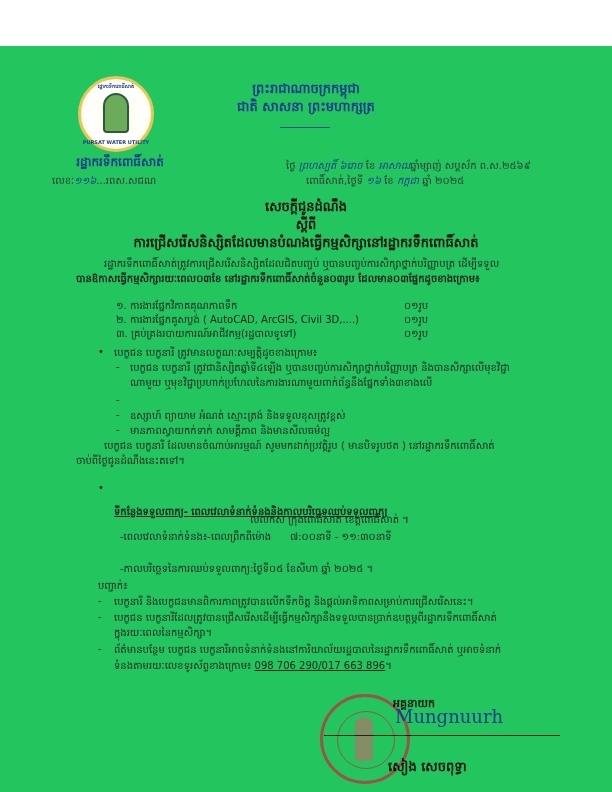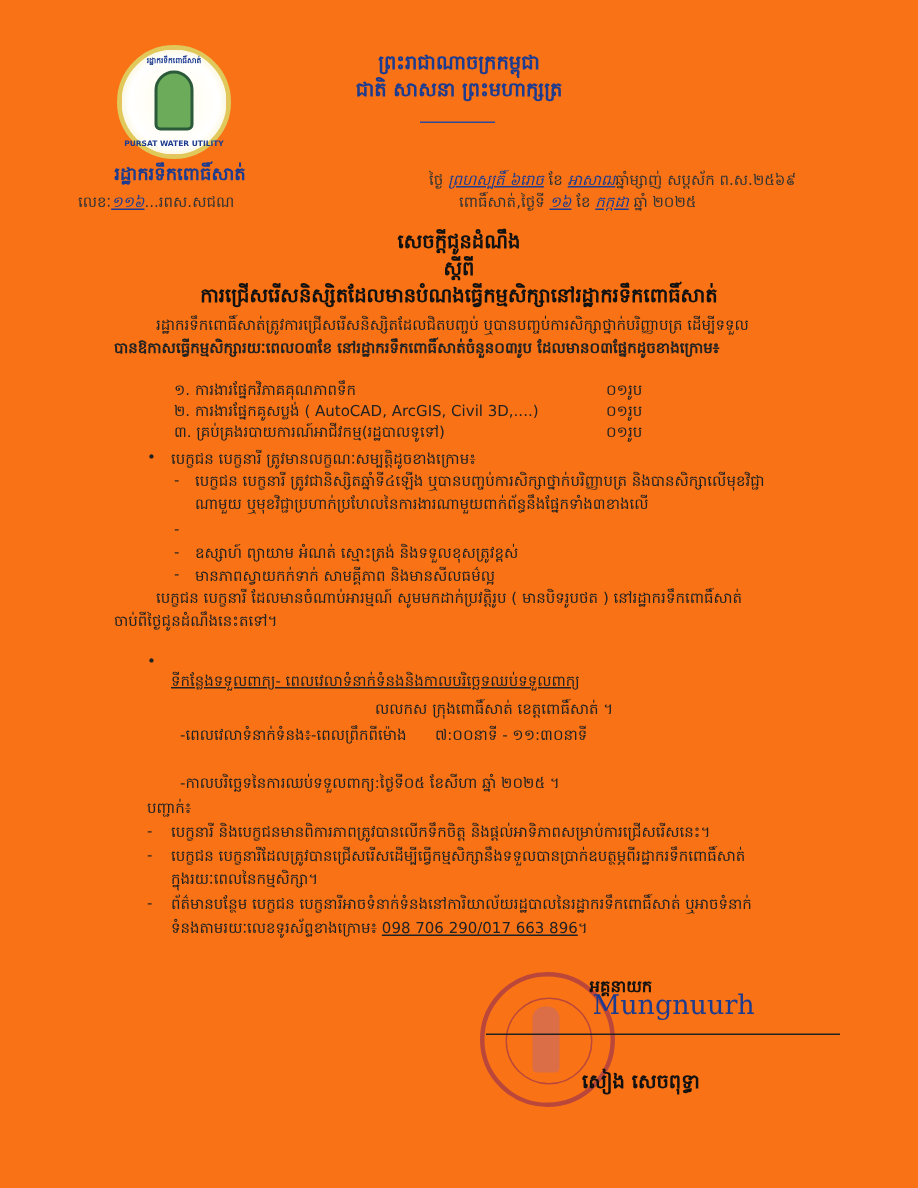--- a/index.html
+++ b/index.html
@@ -1,35 +1,35 @@
 <!DOCTYPE html>
 <html><head>
   <meta charset="utf-8">
   <style>
     html, body { margin: 0; padding: 0; background: #ffffff; }
     body {
       width: 612px; height: 792px; position: relative; overflow: hidden;
       font-family: "DejaVu Sans", sans-serif; color: #1f2a44;
     }
-    .page { position: absolute; inset: 0; background: #f97316; }
+    .page { position: absolute; inset: 0; background: #22c55e; margin-top: 46px; }
     .abs { position: absolute; }
     .kingdom { left: 0; width: 612px; text-align: center; color: #1d3b8f; font-weight: bold; font-size: 13px; line-height: 18px; }
     .kingdom-line { position: absolute; left: 280px; top: 81px; width: 50px; height: 1px; background: #2e4a9a; }
     .logo { left: 78px; top: 30px; width: 76px; height: 76px; border-radius: 50%;
             border: 3px solid #e0c85a; background: radial-gradient(circle, #fffbe6 0%, #fff 60%, #f3e59a 100%);
             box-sizing: border-box; }
     .logo-inner { position: absolute; left: 22px; top: 14px; width: 26px; height: 40px; border-radius: 13px 13px 4px 4px;
                   border: 2px solid #2a5a3a; background: #6cab5a; box-sizing: border-box; }
     .logo-text { position: absolute; left: 0; width: 100%; text-align: center; font-size: 5px; color: #1d3b8f; font-weight: bold; }
     .org-name { left: 40px; top: 108px; width: 160px; text-align: center; color: #1d3b8f; font-weight: bold; font-size: 12px; }
     .ref-no { left: 52px; top: 128px; font-size: 10px; color: #333; }
     .ref-no .hand { color: #1d3b8f; font-style: italic; }
     .date-lunar { left: 286px; top: 113px; font-size: 10px; color: #333; }
     .date-solar { left: 306px; top: 128px; font-size: 10px; color: #333; }
-    .hand { color: #1d3b8f; font-style: italic; text-decoration: underline; }
+    .hand { color: #1d3b8f; font-style: italic; }
     .title { left: 0; width: 612px; text-align: center; font-weight: bold; font-size: 13px; color: #111; }
     .body-text { font-size: 10px; color: #222; line-height: 14px; }
     .indent { text-indent: 28px; }
     .pos-list .row { display: flex; font-size: 10px; color: #222; height: 14px; justify-content: center; }
     .pos-list .row .lbl { width: 288px; }
     .bullet { position: absolute; font-size: 10px; color: #222; }
     .underline { text-decoration: underline; }
     .stamp { left: 320px; top: 648px; width: 90px; height: 90px; border-radius: 50%;
              border: 3px solid #b04040; box-sizing: border-box; opacity: 0.85; }
     .stamp-inner { position: absolute; left: 14px; top: 14px; width: 56px; height: 56px; border-radius: 50%; border: 1.5px solid #b04040; }
@@ -102,21 +102,21 @@
   <div class="abs body-text" style="left:130px; top:330px; width:450px;">ណាមួយ ឬមុខវិជ្ជាប្រហាក់ប្រហែលនៃការងារណាមួយពាក់ព័ន្ធនឹងផ្នែកទាំង៣ខាងលើ</div>
   <div class="bullet" style="left:116px; top:348px;">-</div>
   <div class="bullet" style="left:116px; top:363px;">-</div>
   <div class="abs body-text" style="left:130px; top:363px;">ឧស្សាហ៍ ព្យាយាម អំណត់ ស្មោះត្រង់ និងទទួលខុសត្រូវខ្ពស់</div>
   <div class="bullet" style="left:116px; top:378px;">-</div>
   <div class="abs body-text" style="left:130px; top:378px;">មានភាពស្វាយកក់ទាក់ សាមគ្គីភាព និងមានសីលធម៌ល្អ</div>
   <div class="abs body-text" style="left:104px; top:393px; width:480px;">បេក្ខជន បេក្ខនារី ដែលមានចំណាប់អារម្មណ៍ សូមមកដាក់ប្រវត្តិរូប ( មានបិទរូបថត ) នៅរដ្ឋាករទឹកពោធិ៍សាត់</div>
   <div class="abs body-text" style="left:76px; top:408px;">ចាប់ពីថ្ងៃជូនដំណឹងនេះតទៅ។</div>
 
   <div class="bullet" style="left:98px; top:436px;">•</div>
-  <div class="abs body-text underline" style="left:114px; top:448px; font-weight:normal;">ទីកន្លែងទទួលពាក្យ- ពេលវេលាទំនាក់ទំនងនិងកាលបរិច្ឆេទឈប់ទទួលពាក្យ</div>
+  <div class="abs body-text underline" style="left:114px; top:459px; font-weight:bold;">ទីកន្លែងទទួលពាក្យ- ពេលវេលាទំនាក់ទំនងនិងកាលបរិច្ឆេទឈប់ទទួលពាក្យ</div>
   <div class="abs body-text" style="left:250px; top:467px;">លលកស  ក្រុងពោធិ៍សាត់  ខេត្តពោធិ៍សាត់ ។</div>
   <div class="abs body-text" style="left:120px; top:484px;">-ពេលវេលាទំនាក់ទំនង៖-ពេលព្រឹកពីម៉ោង</div>
   <div class="abs body-text" style="left:290px; top:484px;">៧:០០នាទី - ១១:៣០នាទី</div>
   <div class="abs body-text" style="left:120px; top:516px;">-កាលបរិច្ឆេទនៃការឈប់ទទួលពាក្យ:ថ្ងៃទី០៥  ខែសីហា ឆ្នាំ ២០២៥ ។</div>
 
   <div class="abs body-text" style="left:98px; top:533px;">បញ្ជាក់៖</div>
   <div class="bullet" style="left:98px; top:549px;">-</div>
   <div class="abs body-text" style="left:114px; top:549px; width:470px;">បេក្ខនារី និងបេក្ខជនមានពិការភាពត្រូវបានលើកទឹកចិត្ត និងផ្តល់អាទិភាពសម្រាប់ការជ្រើសរើសនេះ។</div>
   <div class="bullet" style="left:98px; top:565px;">-</div>
   <div class="abs body-text" style="left:114px; top:565px; width:470px;">បេក្ខជន   បេក្ខនារីដែលត្រូវបានជ្រើសរើសដើម្បីធ្វើកម្មសិក្សានឹងទទួលបានប្រាក់ឧបត្ថម្ភពីរដ្ឋាករទឹកពោធិ៍សាត់</div>

